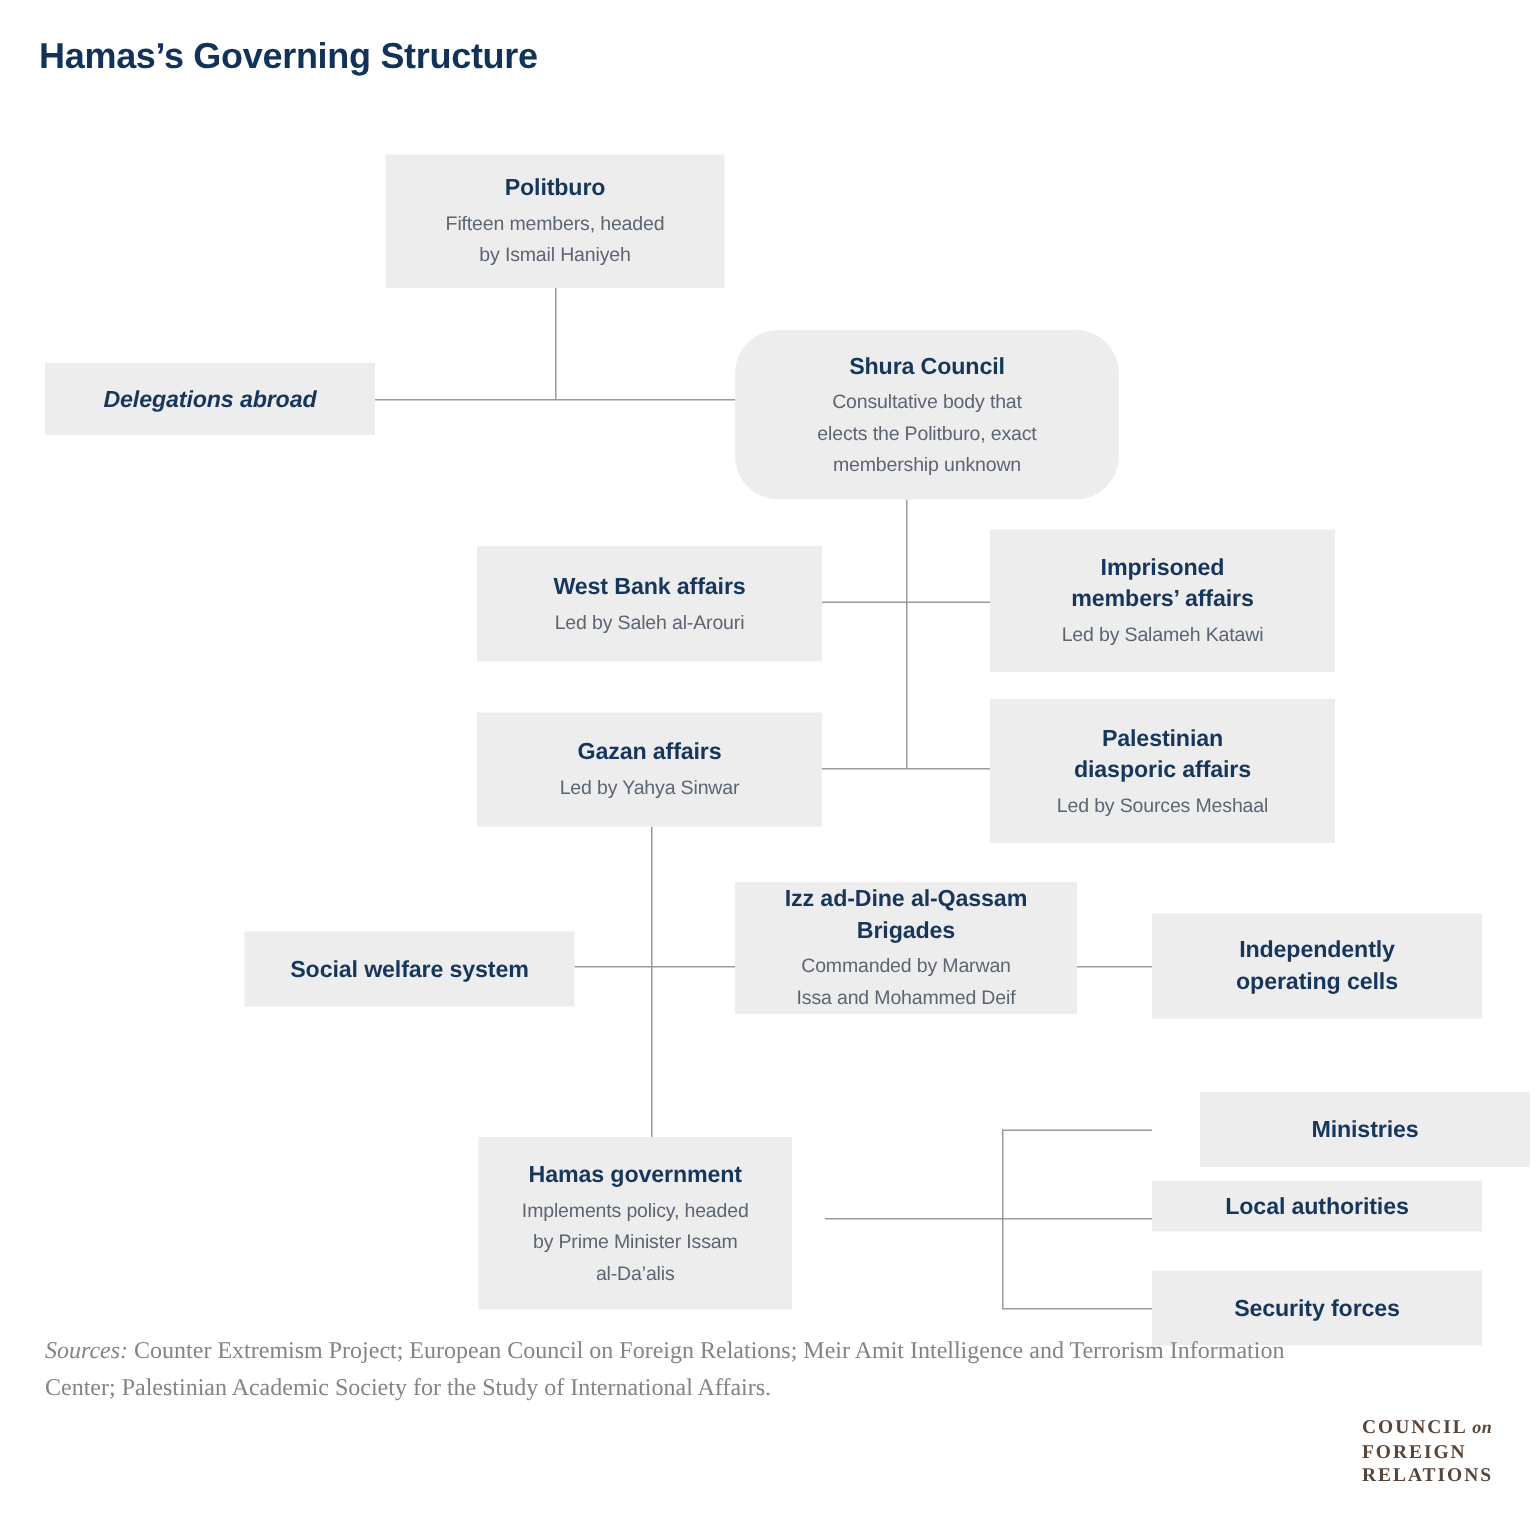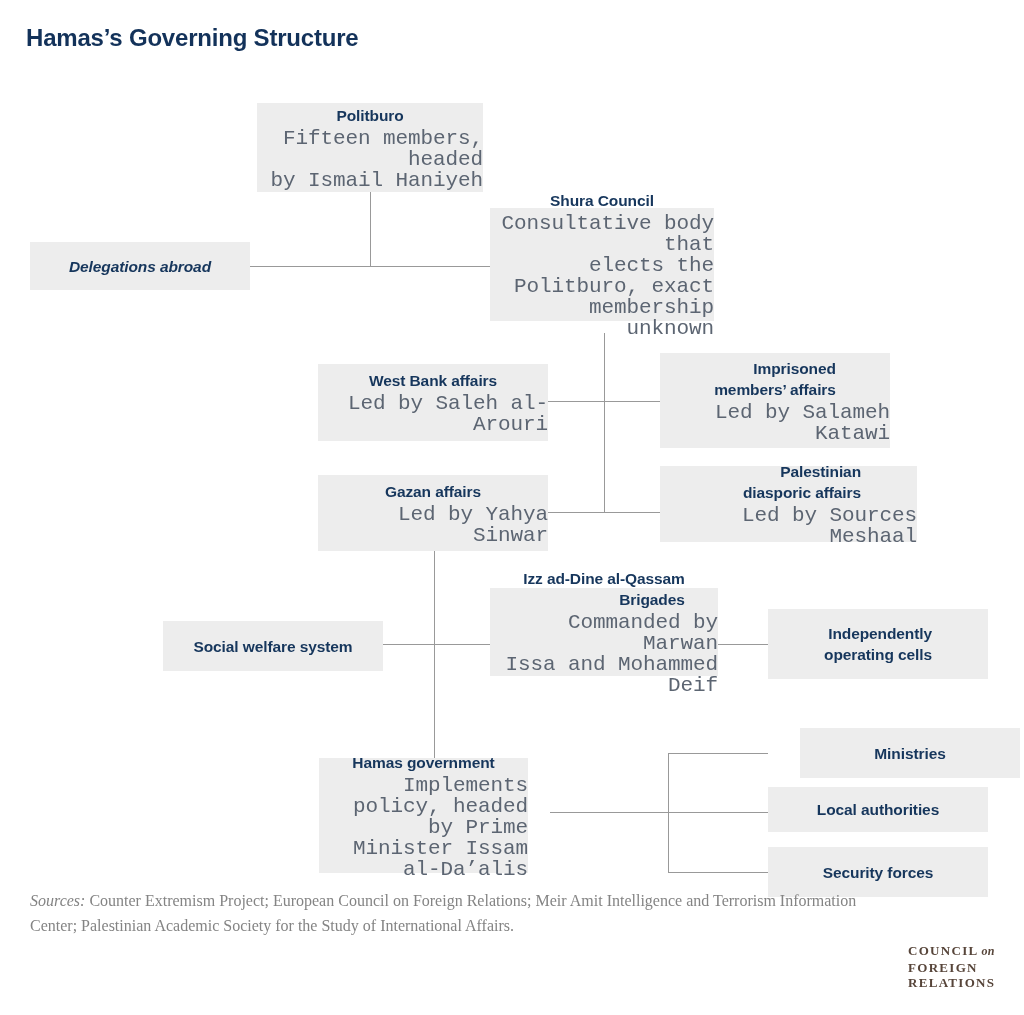--- a/index.html
+++ b/index.html
@@ -21,48 +21,48 @@
   .chart-title{
     position:absolute;left:26px;top:24px;margin:0;
     font-size:24px;font-weight:bold;color:#13325A;
     letter-spacing:-0.2px;
     text-align:center;
   }
   .node{
     position:absolute;
     background:var(--box-bg);
     display:flex;flex-direction:column;justify-content:center;align-items:center;
-    text-align:right;
+    text-align:center;
   }
   .node-title{
     font-weight:bold;font-size:15.5px;line-height:21px;color:var(--navy);
     white-space:pre-line;letter-spacing:-0.1px;
   }
   .node-body{
-    font-size:21px;line-height:21px;color:var(--body-gray);
-    white-space:pre-line;margin-top:2px;letter-spacing:-0.1px;font-family:Liberation Mono, monospace;
+    font-size:13px;line-height:21px;color:var(--body-gray);
+    white-space:pre-line;margin-top:2px;letter-spacing:-0.1px;
   }
   .line{position:absolute;background:var(--line);}
   .line.h{height:1px;}
   .line.v{width:1px;}
 
   
   .n-politburo{left:257px;top:103px;width:226px;height:89px;}
   .n-delegations{left:30px;top:242px;width:220px;height:48px;font-style:italic;}
-  .n-shura{left:490px;top:208px;width:224px;height:113px;}
+  .n-shura{left:490px;top:220px;width:256px;height:113px;border-radius:29px;}
   .n-west-bank{left:318px;top:364px;width:230px;height:77px;}
   .n-imprisoned{left:660px;top:353px;width:230px;height:95px;}
   .n-gazan{left:318px;top:475px;width:230px;height:76px;}
-  .n-diasporic{left:660px;top:466px;width:230px;height:76px;padding-left:27px;}
+  .n-diasporic{left:660px;top:466px;width:230px;height:96px;}
   .n-social-welfare{left:163px;top:621px;width:220px;height:50px;}
   .n-qassam{left:490px;top:588px;width:228px;height:88px;}
   .n-cells{left:768px;top:609px;width:220px;height:70px;}
   .n-government{left:319px;top:758px;width:209px;height:115px;}
   .n-ministries{left:800px;top:728px;width:220px;height:50px;}
-  .n-local-authorities{left:768px;top:787px;width:220px;height:45px;}
+  .n-local-authorities{left:768px;top:787px;width:220px;height:34px;}
   .n-security-forces{left:768px;top:847px;width:220px;height:50px;}
 
   
   .l-politburo-down{left:370px;top:192px;height:74px;}
   .l-delegations-shura{left:250px;top:266px;width:240px;}
   .l-shura-down{left:604px;top:333px;height:179px;}
   .l-westbank-imprisoned{left:548px;top:401px;width:112px;}
   .l-gazan-diasporic{left:548px;top:512px;width:112px;}
   .l-gazan-down{left:434px;top:551px;height:207px;}
   .l-social-qassam{left:383px;top:644px;width:107px;}

